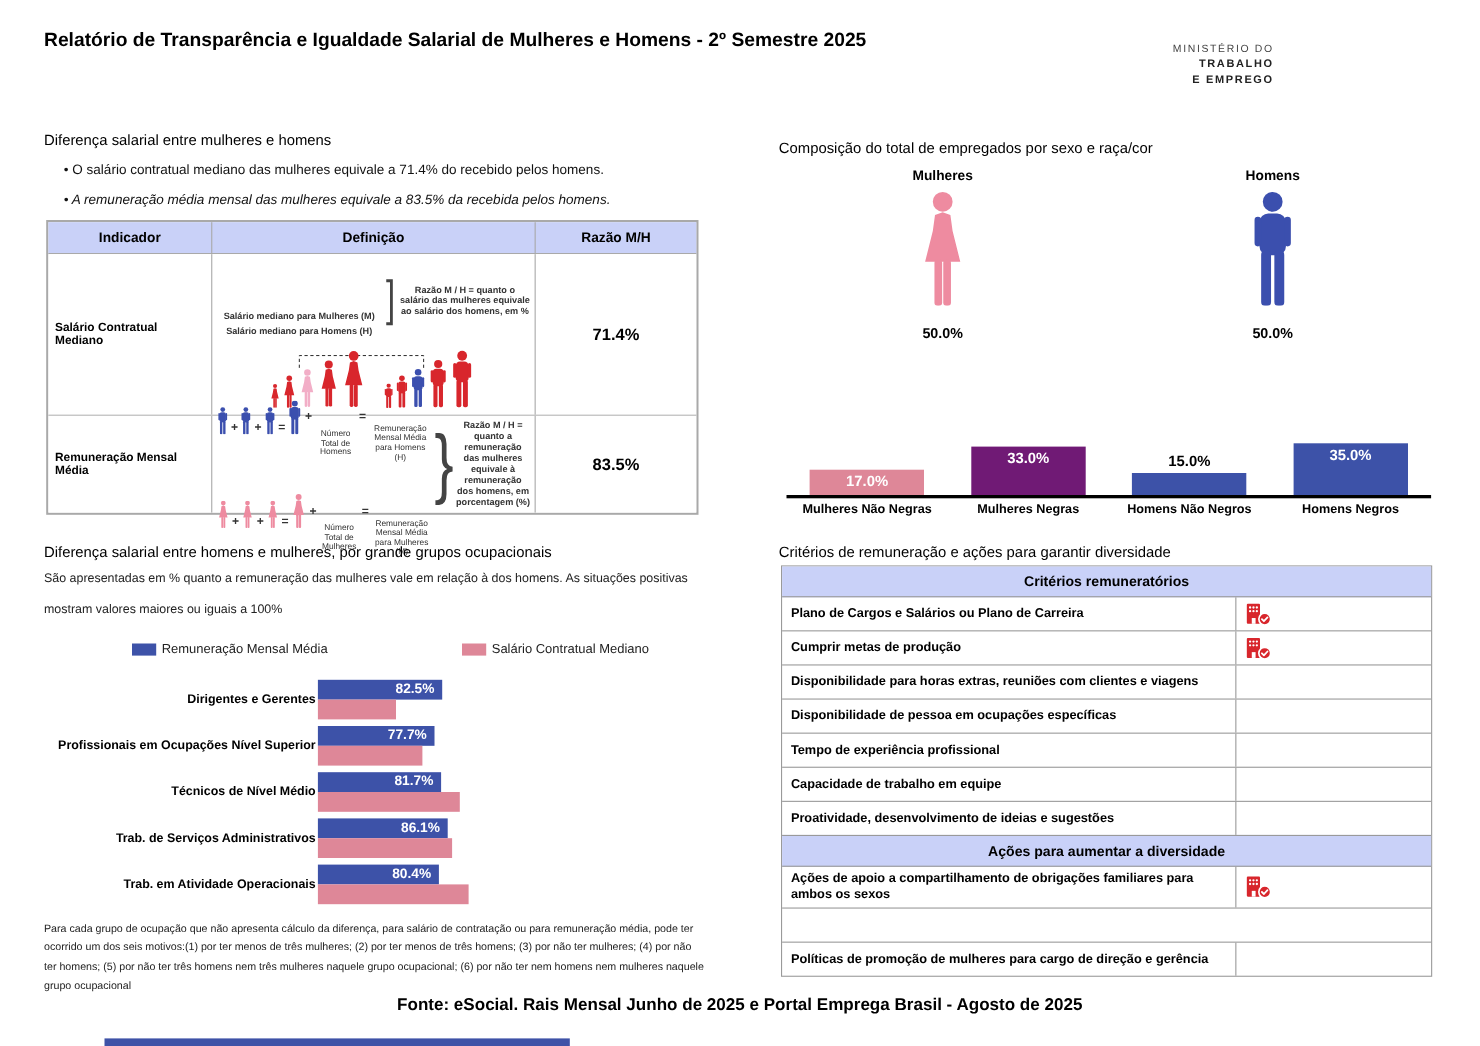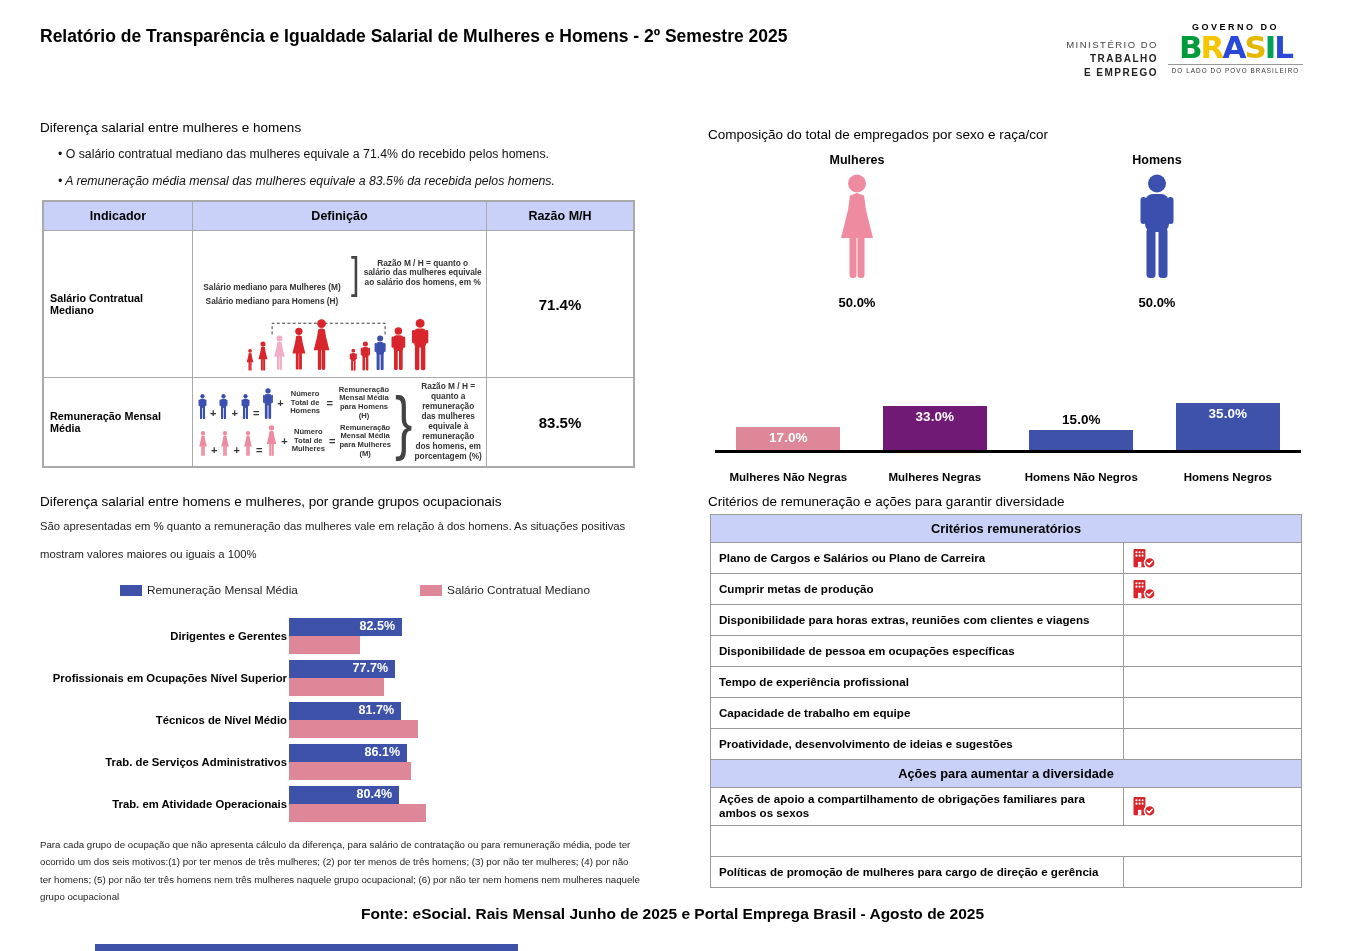--- a/index.html
+++ b/index.html
@@ -39,37 +39,37 @@
   .small-b{font-size:8.3px;font-weight:700;color:#333;line-height:1.2;}
   .def1-labels .small-b{margin:4px 0;}
   .bracket{font-size:30px;color:#444;font-weight:400;transform:scaleY(1.5);margin:0 4px;}
   .def1-note{flex:1;text-align:center;}
   .figs-svg{display:block;margin:4px auto 0;}
   .def2{display:flex;align-items:center;height:100%;}
   .formula-col{width:196px;}
   .formula-line{display:flex;align-items:center;margin:3px 0;}
   .fl-figs{display:flex;align-items:flex-end;}
   .op{font-size:11px;font-weight:700;color:#333;margin:0 2px;}
-  .flabel{font-size:7.6px;font-weight:700;color:#333;text-align:center;width:52px;line-height:1.15;}
+  .flabel{font-size:7.6px;font-weight:400;color:#333;text-align:center;width:52px;line-height:1.15;margin-top:48px;}
   .brace{font-size:52px;color:#444;transform:scaleY(1.35);margin:0 2px;font-weight:300;}
   .def2-note{flex:1;text-align:center;}
 
   
   .gender-label{font-size:12.5px;font-weight:700;text-align:center;width:120px;}
   .gender-value{font-size:13px;font-weight:700;text-align:center;width:120px;}
   .vchart{left:715px;top:392px;width:586px;}
   .vbars{display:flex;align-items:flex-end;height:58px;}
   .vbar-col{width:25%;display:flex;flex-direction:column;align-items:center;justify-content:flex-end;position:relative;}
   .vbar{width:104px;position:relative;}
   .vbar-label{font-size:13.5px;font-weight:700;text-align:center;}
   .vbar-label.inside{position:absolute;top:3px;left:0;right:0;color:#fff;}
   .vbar-label.outside{color:#000;margin-bottom:3px;}
   .vbase{height:3px;background:#000;}
   .vcats{display:flex;}
-  .vcat{width:25%;text-align:center;font-size:11.5px;font-weight:700;padding-top:4px;margin-top:14px;}
+  .vcat{width:25%;text-align:center;font-size:11.5px;font-weight:700;padding-top:4px;}
 
   
   .legend{left:120px;top:583px;width:470px;display:flex;justify-content:space-between;}
   .leg-item{display:flex;align-items:center;font-size:11.8px;color:#222;}
   .leg-sw{width:22px;height:11px;margin-right:5px;display:inline-block;}
   .hchart{left:42px;top:618px;width:600px;}
   .hrow{display:flex;align-items:center;margin-bottom:6px;}
   .hcat{width:245px;text-align:right;font-size:11.3px;font-weight:700;padding-right:2px;}
   .hbars{flex:1;}
   .hbar{height:18px;position:relative;}
@@ -115,25 +115,20 @@
 
 <div class="page">
 
   <div class="abs title1">Relatório de Transparência e Igualdade Salarial de Mulheres e Homens - 2º Semestre 2025</div>
 
   <div class="abs ministry">
     <div class="m1">MINISTÉRIO DO</div>
     <div class="m2">TRABALHO</div>
     <div class="m3">E EMPREGO</div>
   </div>
-  <div class="abs govlogo">
-    <div class="gov-top">GOVERNO DO</div>
-    <div class="gov-brand" id="gov-brand"><span style="color: rgb(0, 156, 59);">B</span><span style="color: rgb(245, 197, 0);">R</span><span style="color: rgb(43, 73, 216);">A</span><span style="color: rgb(229, 184, 0);">S</span><span style="color: rgb(0, 160, 90);">I</span><span style="color: rgb(43, 73, 216);">L</span></div>
-    <div class="gov-tagline">DO LADO DO POVO BRASILEIRO</div>
-  </div>
 
   <div class="abs sec-title" style="left:40px;top:120px;">Diferença salarial entre mulheres e homens</div>
   <div class="abs bullet" style="left:58px;top:147px;">• O salário contratual mediano das mulheres equivale a 71.4% do recebido pelos homens.</div>
   <div class="abs bullet" style="left:58px;top:174px;font-style:italic;">• A remuneração média mensal das mulheres equivale a 83.5% da recebida pelos homens.</div>
 
   <div class="abs ind-table">
     <div class="ind-head">
       <div class="c1">Indicador</div>
       <div class="c2">Definição</div>
       <div class="c3">Razão M/H</div>

